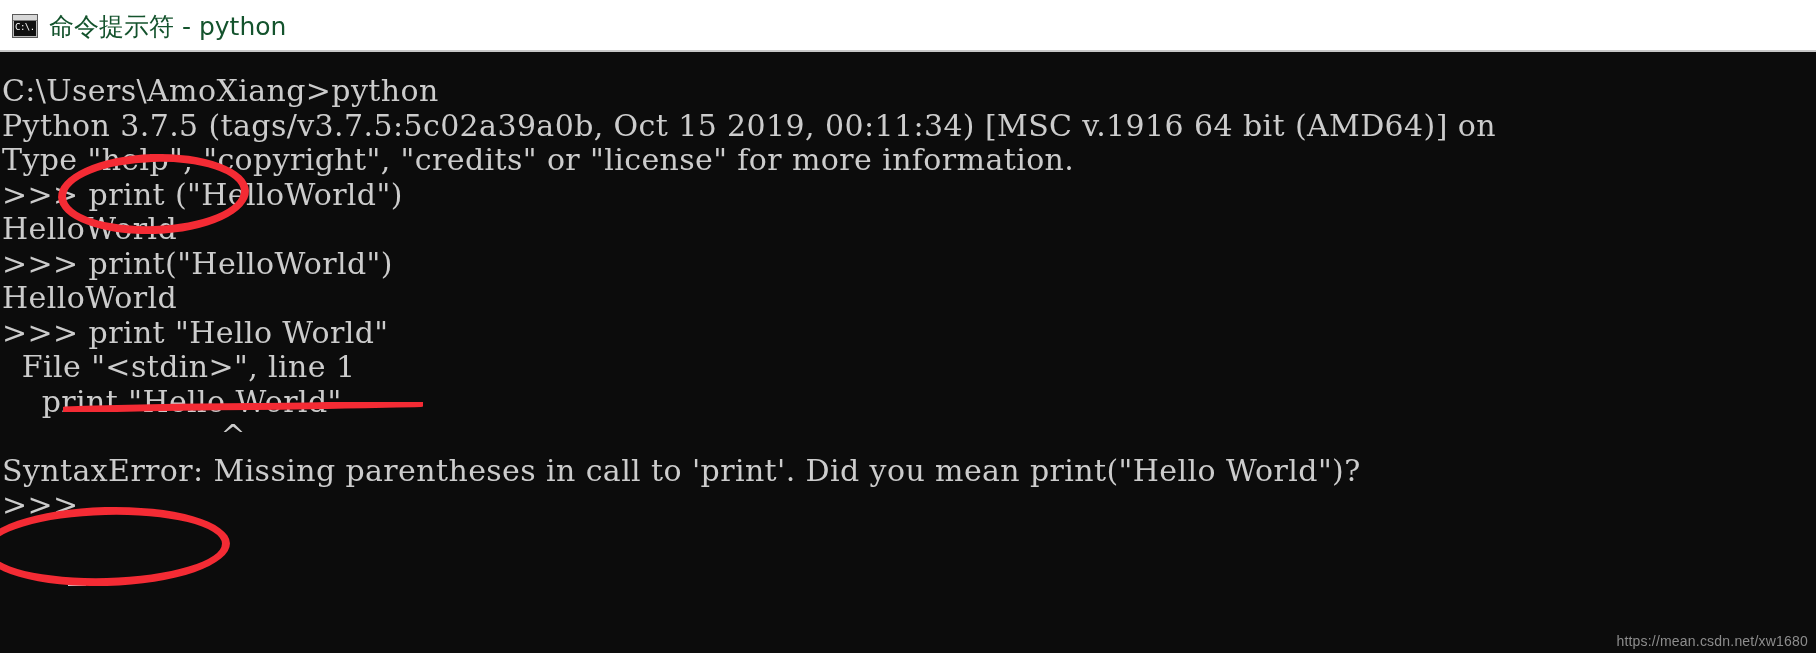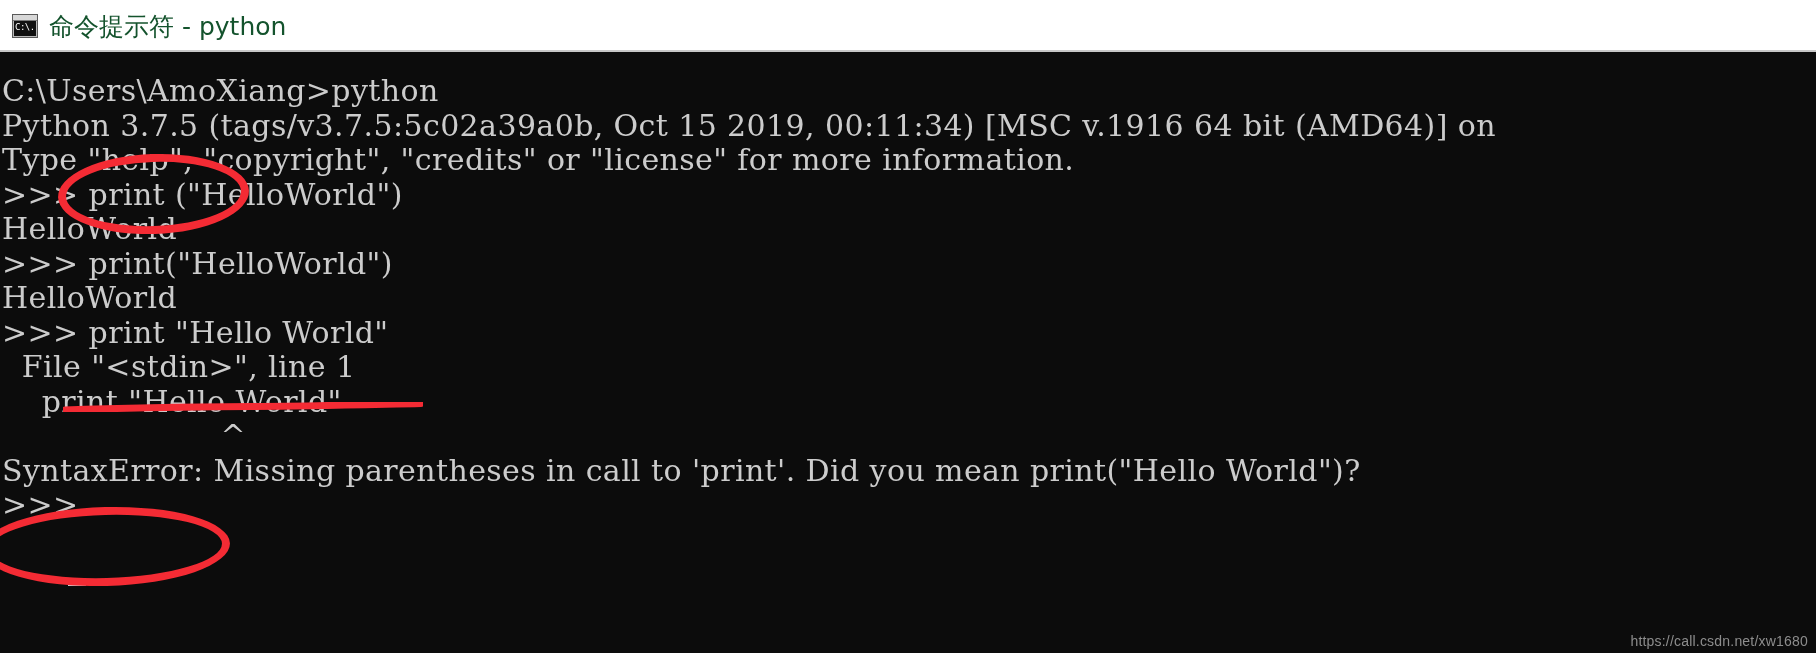--- a/index.html
+++ b/index.html
@@ -161,21 +161,21 @@
     </div>
     <div id="titlebar-title">命令提示符 - python</div>
     <div id="titlebar-sep"></div>
   </div>
 
   <div id="console">
     <div id="console-text"><div class="line">C:\Users\AmoXiang&gt;python</div><div class="line">Python 3.7.5 (tags/v3.7.5:5c02a39a0b, Oct 15 2019, 00:11:34) [MSC v.1916 64 bit (AMD64)] on</div><div class="line">Type "help", "copyright", "credits" or "license" for more information.</div><div class="line">&gt;&gt;&gt; print ("HelloWorld")</div><div class="line">HelloWorld</div><div class="line">&gt;&gt;&gt; print("HelloWorld")</div><div class="line">HelloWorld</div><div class="line">&gt;&gt;&gt; print "Hello World"</div><div class="line">  File "&lt;stdin&gt;", line 1</div><div class="line">    print "Hello World"</div><div class="line">                      ^</div><div class="line">SyntaxError: Missing parentheses in call to 'print'. Did you mean print("Hello World")?</div><div class="line">&gt;&gt;&gt; </div></div>
 
     <div id="cursor"></div>
 
-    <div id="watermark">https://call.csdn.net/xw1680</div>
+    <div id="watermark">https://mean.csdn.net/xw1680</div>
 
     <div class="annot" id="annot-version-ellipse"></div>
 
     <svg class="annot" id="annot-print-underline" viewBox="0 0 360 10" preserveAspectRatio="none">
       <path d="M2,8 C60,6 120,5 190,4.5 C250,4.2 310,2.5 358,1.5" stroke="#f42b34" stroke-width="7" fill="none" stroke-linecap="round"></path>
     </svg>
 
     <div class="annot" id="annot-syntaxerror-ellipse"></div>
   </div>
 

